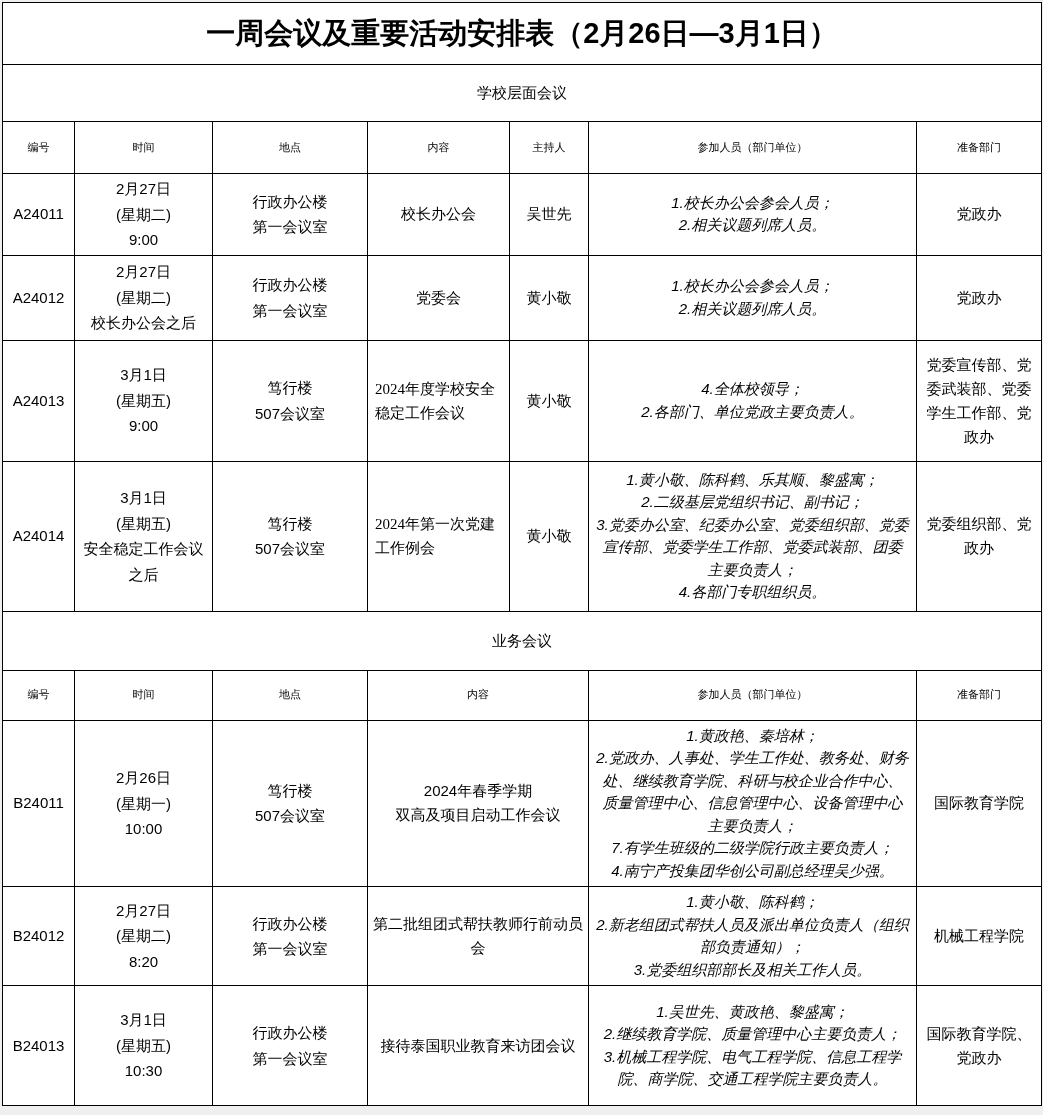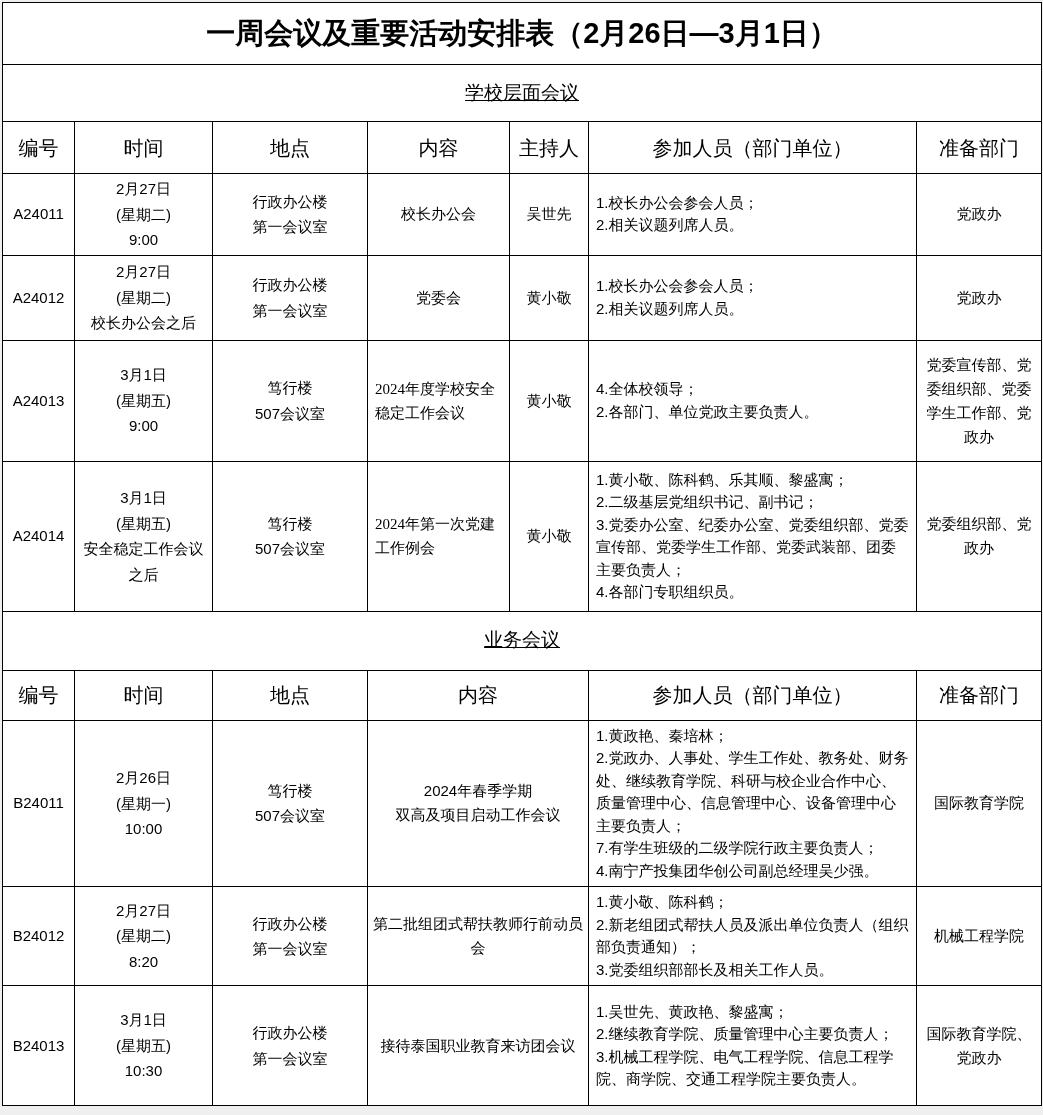--- a/index.html
+++ b/index.html
@@ -23,23 +23,23 @@
     padding:2px 4px;
     text-align:center;
     vertical-align:middle;
     font-size:15px;
     line-height:1.6;
     white-space:pre-line;
     word-break:break-all;
     overflow:hidden;
   }
   tr.title-row td { font-size:29px; font-weight:bold; line-height:1.2; }
-  tr.section-row td { font-size:19px;text-decoration:underline; }
-  tr.head-row td { font-size:20px; }
-  td.part { text-align:left; padding:4px 7px; line-height:1.5; }
+  tr.section-row td { font-size:15px; }
+  tr.head-row td { font-size:11px; }
+  td.part { text-align:center; padding:4px 7px; line-height:1.5;font-style:italic; }
   td.al { text-align:left; padding-left:7px;font-family:Liberation Serif, serif; }
   td.time { line-height:1.7; }
 </style>
 </head>
 <body>
 
 <div class="page">
   <table class="schedule">
     <colgroup>
       <col style="width:72px">
@@ -102,21 +102,21 @@
       <td>A24013</td>
       <td class="time">3月1日
 (星期五)
 9:00</td>
       <td class="time">笃行楼
 507会议室</td>
       <td class="al">2024年度学校安全稳定工作会议</td>
       <td>黄小敬</td>
       <td class="part">4.全体校领导；
 2.各部门、单位党政主要负责人。</td>
-      <td>党委宣传部、党委组织部、党委学生工作部、党政办</td>
+      <td>党委宣传部、党委武装部、党委学生工作部、党政办</td>
     </tr>
 
     <tr style="height:150px">
       <td>A24014</td>
       <td class="time">3月1日
 (星期五)
 安全稳定工作会议之后</td>
       <td class="time">笃行楼
 507会议室</td>
       <td class="al">2024年第一次党建工作例会</td>

